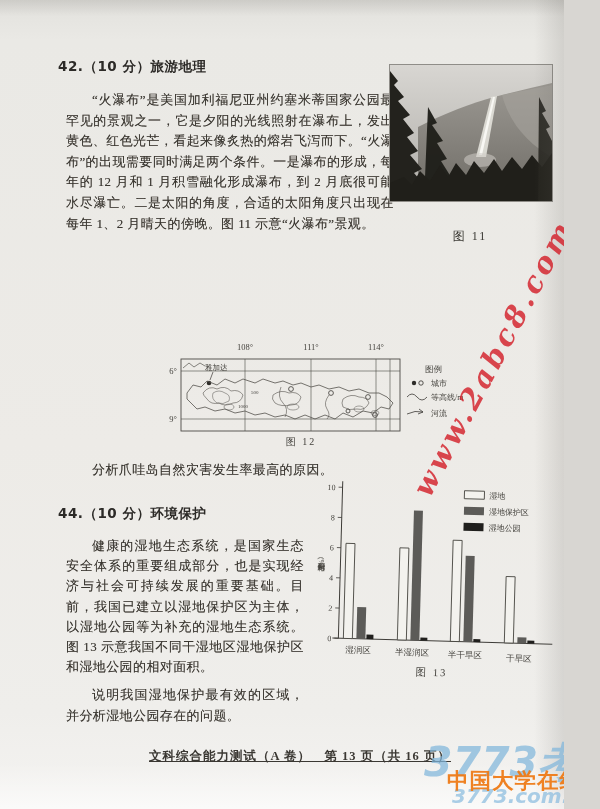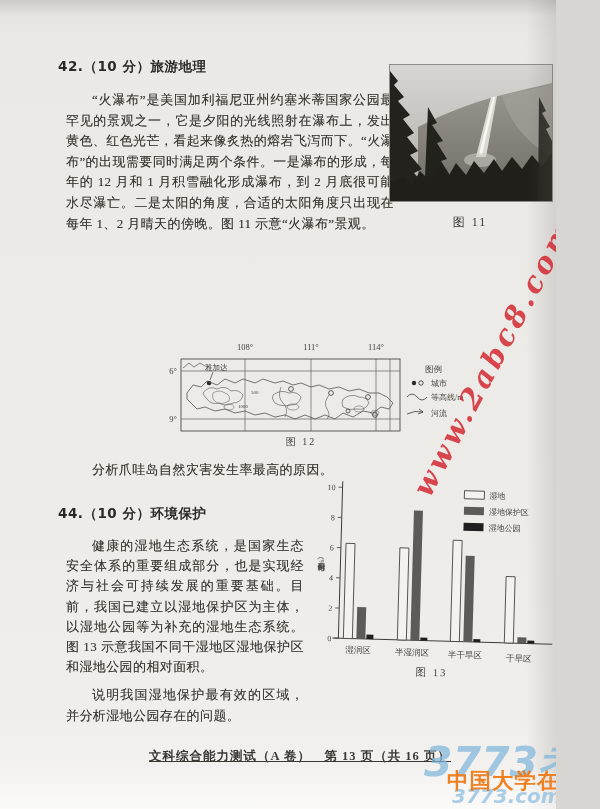--- a/index.html
+++ b/index.html
@@ -5,20 +5,21 @@
   html,body{margin:0;padding:0;}
   body{
     width:600px;height:809px;overflow:hidden;
     font-family:"Liberation Serif","DejaVu Serif",serif;
     background:#d8d6d2;
   }
   .page{
     position:relative;width:556px;height:809px;overflow:hidden;
     background:linear-gradient(180deg,#e2e1dd 0%,#eae9e5 5%,#edebe7 55%,#efeeeb 88%,#f4f3f1 100%);
     color:#37342f;
+    padding-left:8px;
   }
   .shade{position:absolute;pointer-events:none;z-index:4;}
   .shade-top{left:0;top:0;width:600px;height:16px;background:linear-gradient(180deg,rgba(130,128,122,.22),rgba(130,128,122,0));}
   .shade-right{right:0;top:0;width:30px;height:809px;background:linear-gradient(90deg,rgba(100,97,92,0),rgba(100,97,92,.18));}
   .shade-bottom{left:0;bottom:0;width:600px;height:46px;background:linear-gradient(0deg,rgba(255,255,255,.6),rgba(255,255,255,0));}
 
   .abs{position:absolute;}
   h3.qtitle{
     margin:0;font-family:"DejaVu Sans","Liberation Sans",sans-serif;
     font-size:13.5px;font-weight:700;color:#2c2a27;letter-spacing:.5px;white-space:nowrap;
@@ -85,21 +86,21 @@
       <path d="M28,62 C55,48 82,38 104,32 C124,27 144,22 162,18 L162,136 L28,136 Z" fill="url(#cliff)"></path>
       <path d="M112,30 L162,20 L162,92 C140,80 120,60 112,30 Z" fill="#a5a29b" opacity="0.65"></path>
       <path d="M101,32 L107,31 L96,92 L86,92 Z" fill="#e9e7e1" opacity="0.85"></path>
       <path d="M103,32 L105,32 L92,90 L89,90 Z" fill="#f8f7f3"></path>
       <ellipse cx="90" cy="95" rx="16" ry="7" fill="#cfccc6" opacity="0.55"></ellipse>
       <path d="M0,136 L0,6 L8,16 L4,20 L14,32 L8,36 L20,50 L13,54 L24,68 L17,72 L28,86 L20,90 L32,104 L24,108 L36,122 L28,126 L40,136 Z" fill="#23221d"></path>
       <path d="M34,136 L38,42 L47,58 L42,60 L53,76 L47,78 L57,94 L51,96 L61,112 L55,114 L63,128 L58,136 Z" fill="#1e1d18" opacity="0.95"></path>
       <path d="M0,136 L0,118 L14,112 L22,120 L30,106 L40,116 L50,100 L58,112 L66,98 L76,110 L84,96 L94,108 L104,94 L112,106 L122,92 L132,104 L142,90 L152,102 L162,88 L162,136 Z" fill="#201f1a"></path>
       <path d="M148,136 L149,32 L156,46 L152,48 L160,62 L156,64 L162,76 L162,136 Z" fill="#26251f" opacity="0.9"></path>
     </svg>
-    <div class="caption" style="margin-top:8px;">图 11</div>
+    <div class="caption" style="margin-top:22px;">图 11</div>
   </div>
 
 
 
   <svg class="abs" style="left:143px;top:337px;" width="362" height="114" viewBox="0 0 362 114">
 
     <text x="102" y="13" font-size="8.5" text-anchor="middle">108°</text>
     <text x="168" y="13" font-size="8.5" text-anchor="middle">111°</text>
     <text x="233" y="13" font-size="8.5" text-anchor="middle">114°</text>
 

